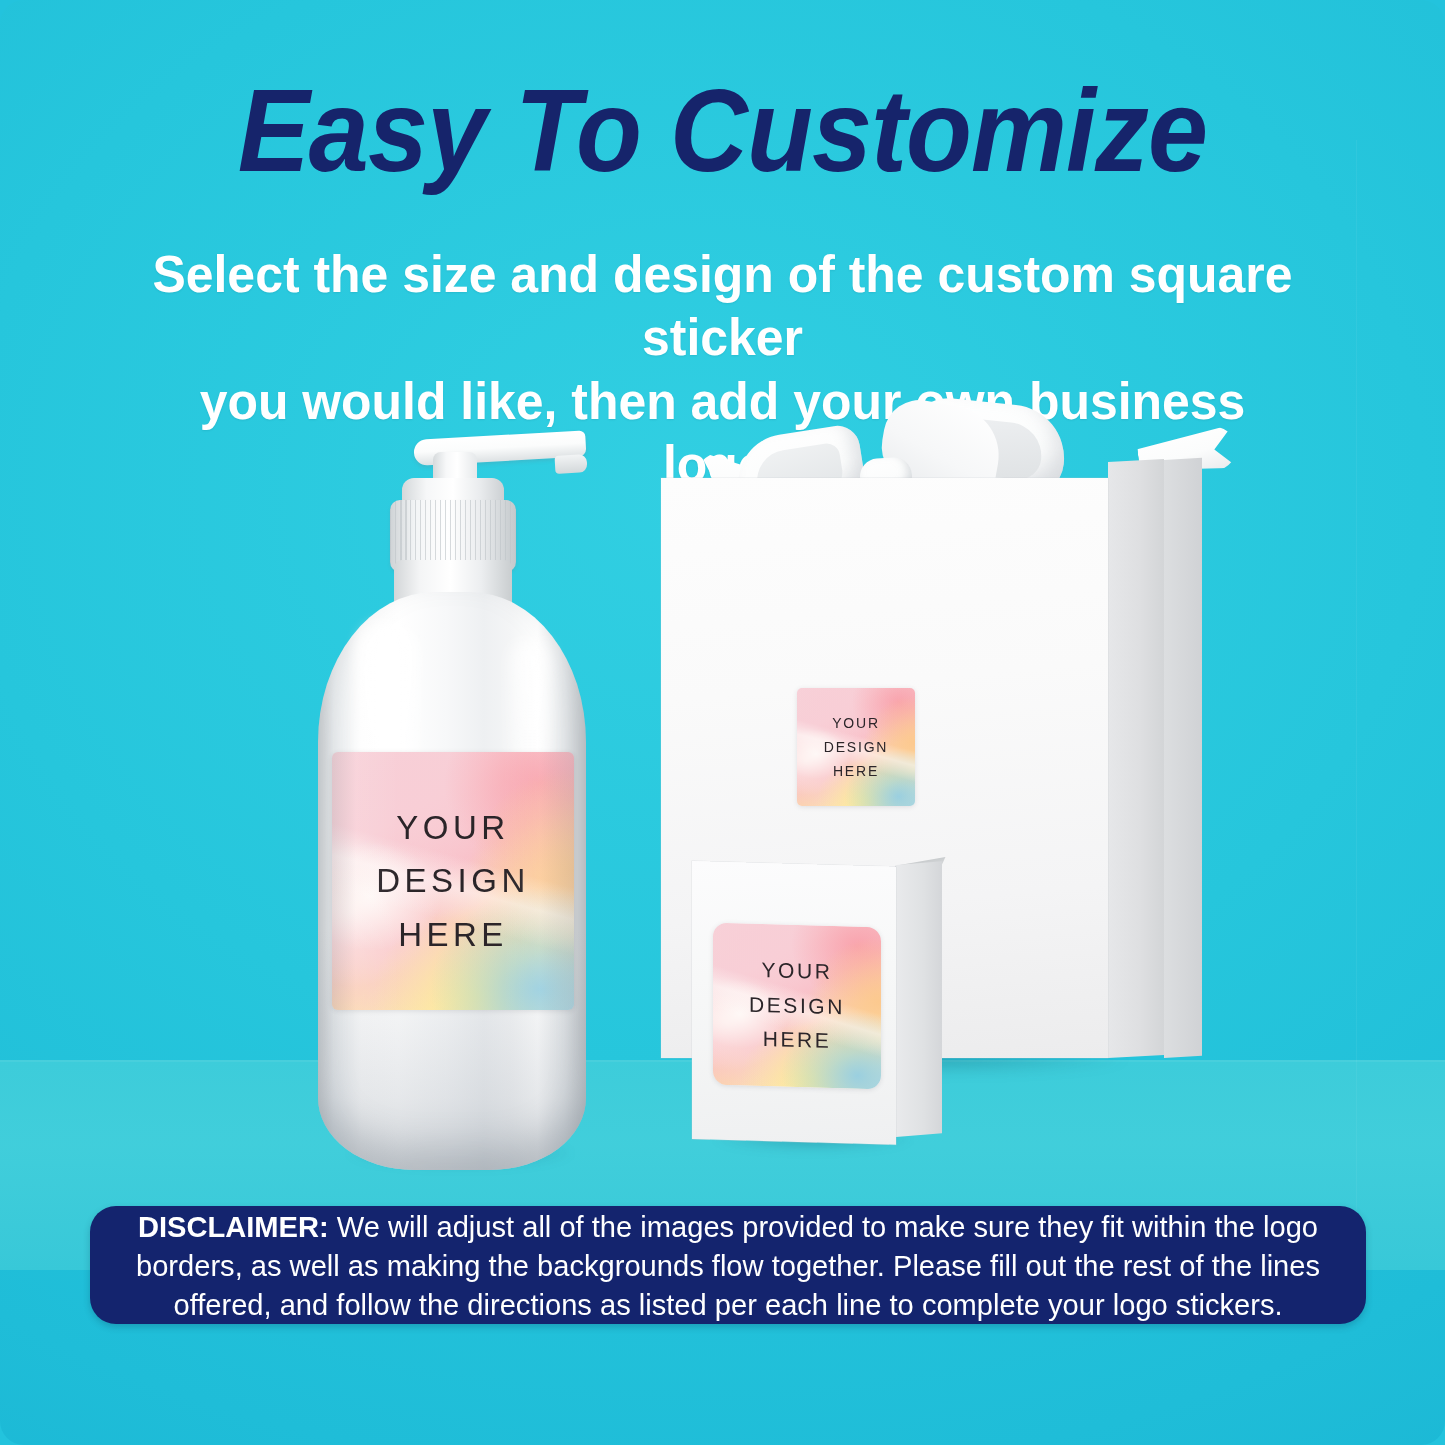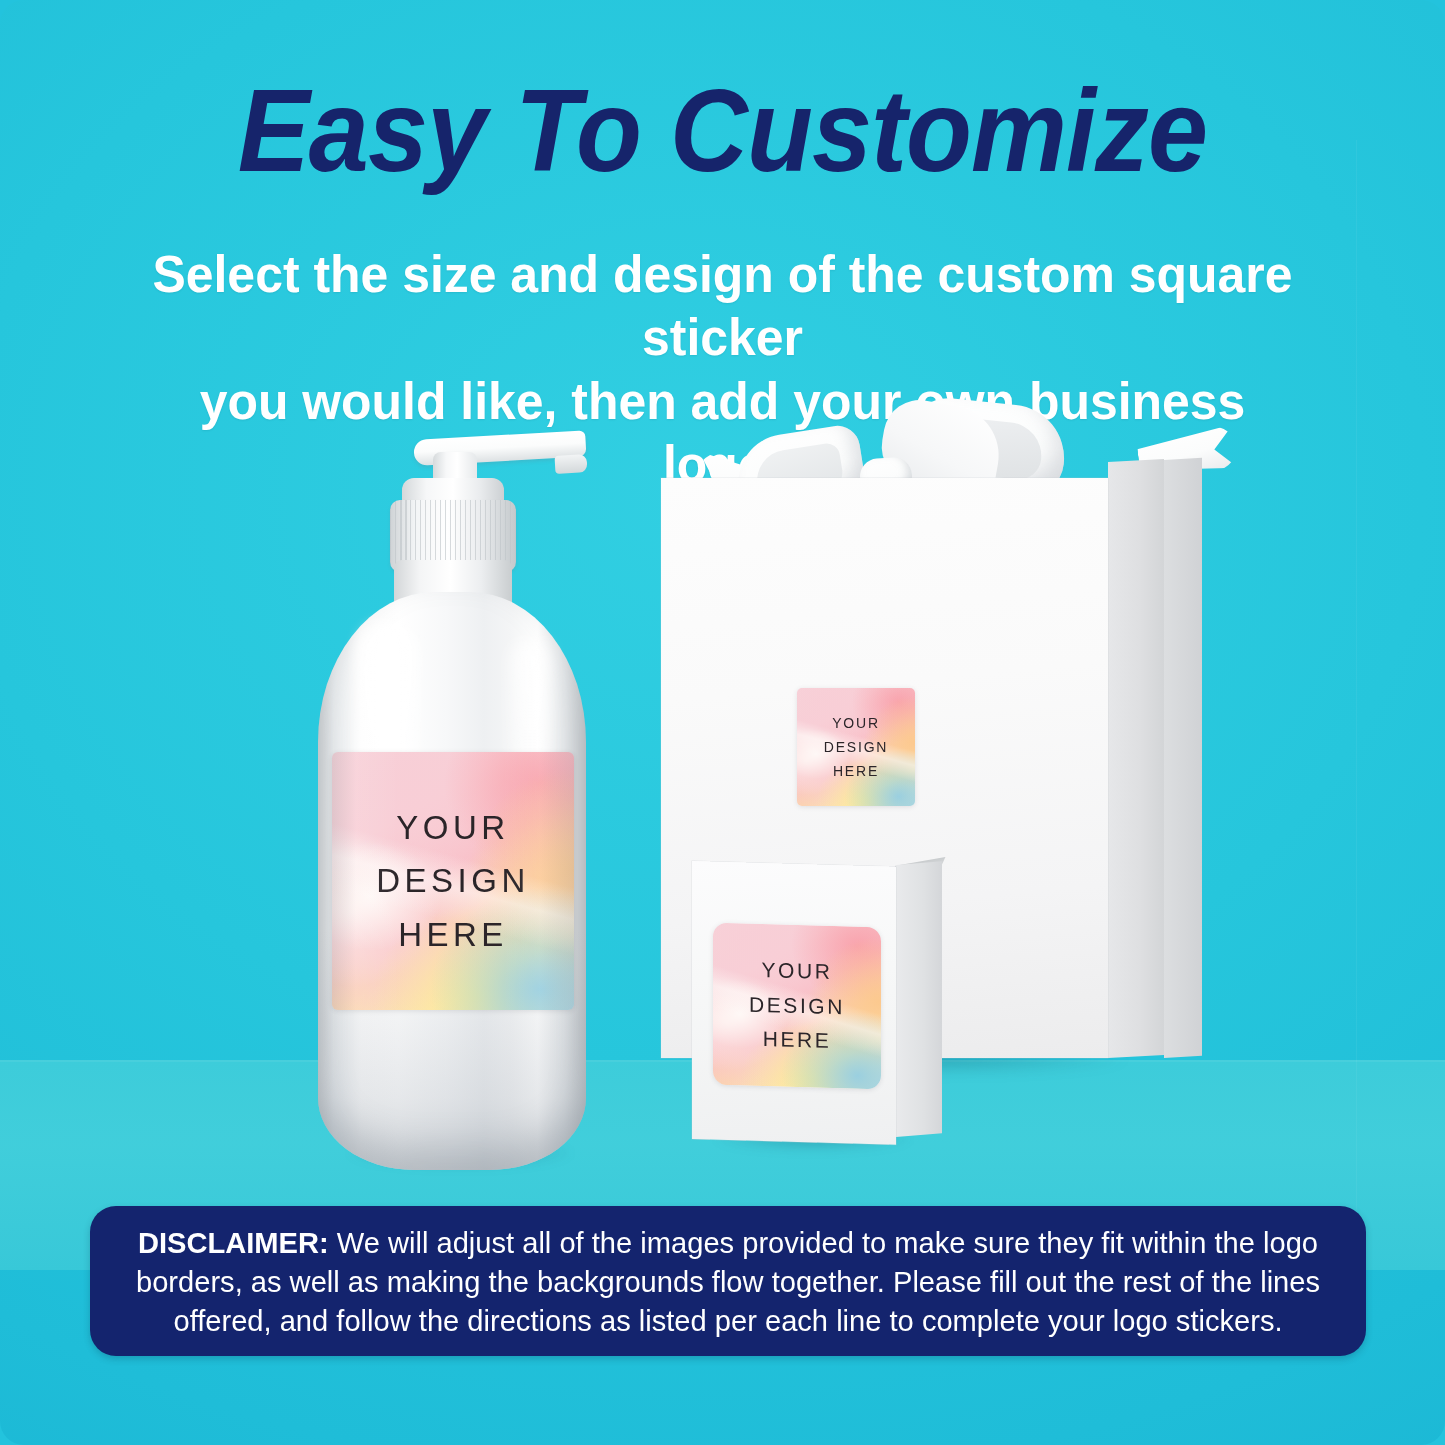--- a/index.html
+++ b/index.html
@@ -265,21 +265,21 @@
     filter:blur(5px);
   }
   .sbox-sticker{
     left:713px;top:925px;width:168px;height:162px;border-radius:14px;
     transform:skewY(1.6deg);
   }
   .sbox-sticker .lbl{font-size:21px;letter-spacing:2.6px;line-height:1.66;}
 
   
   .disclaimer{
-    position:absolute;left:90px;top:1206px;width:1276px;height:150px;
+    position:absolute;left:90px;top:1206px;width:1276px;height:118px;
     background:#14246e;border-radius:26px;
     display:flex;align-items:center;justify-content:center;
     box-shadow:0 3px 7px rgba(0,40,70,.22);
   }
   .disclaimer-text{
     color:#ffffff;text-align:center;
     font-size:30px;line-height:1.30;
     font-family:"Liberation Sans Narrow","Liberation Sans",sans-serif;
     font-weight:normal;
     transform:scaleX(.97);

